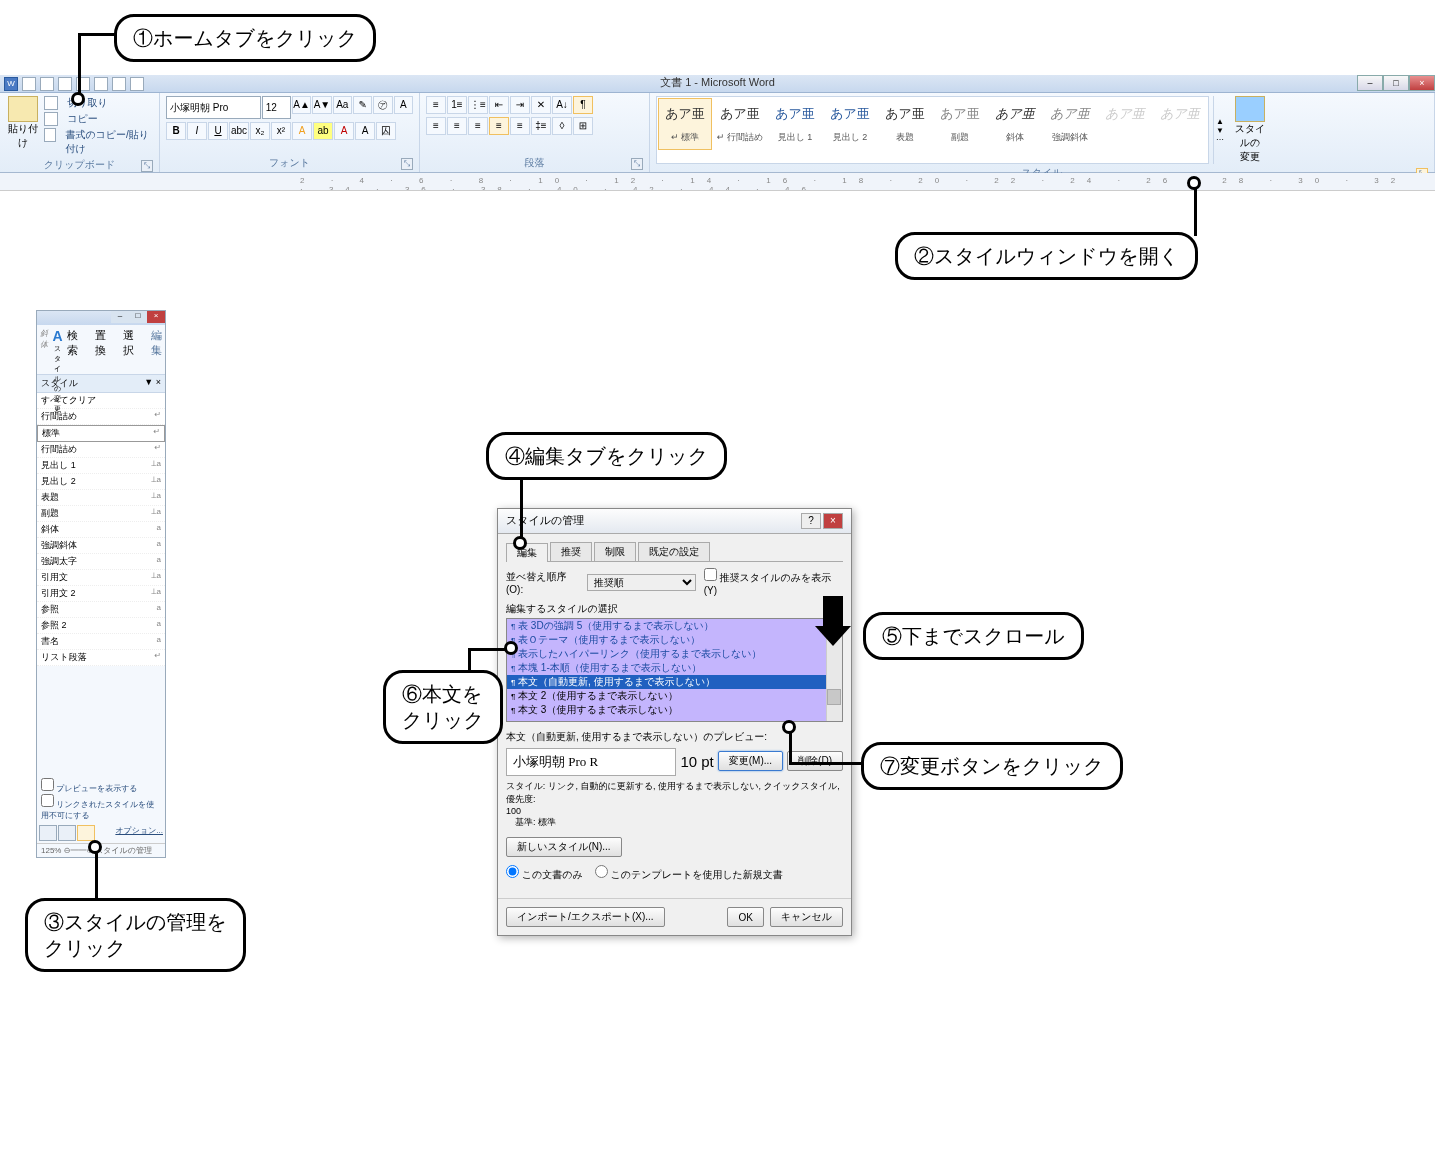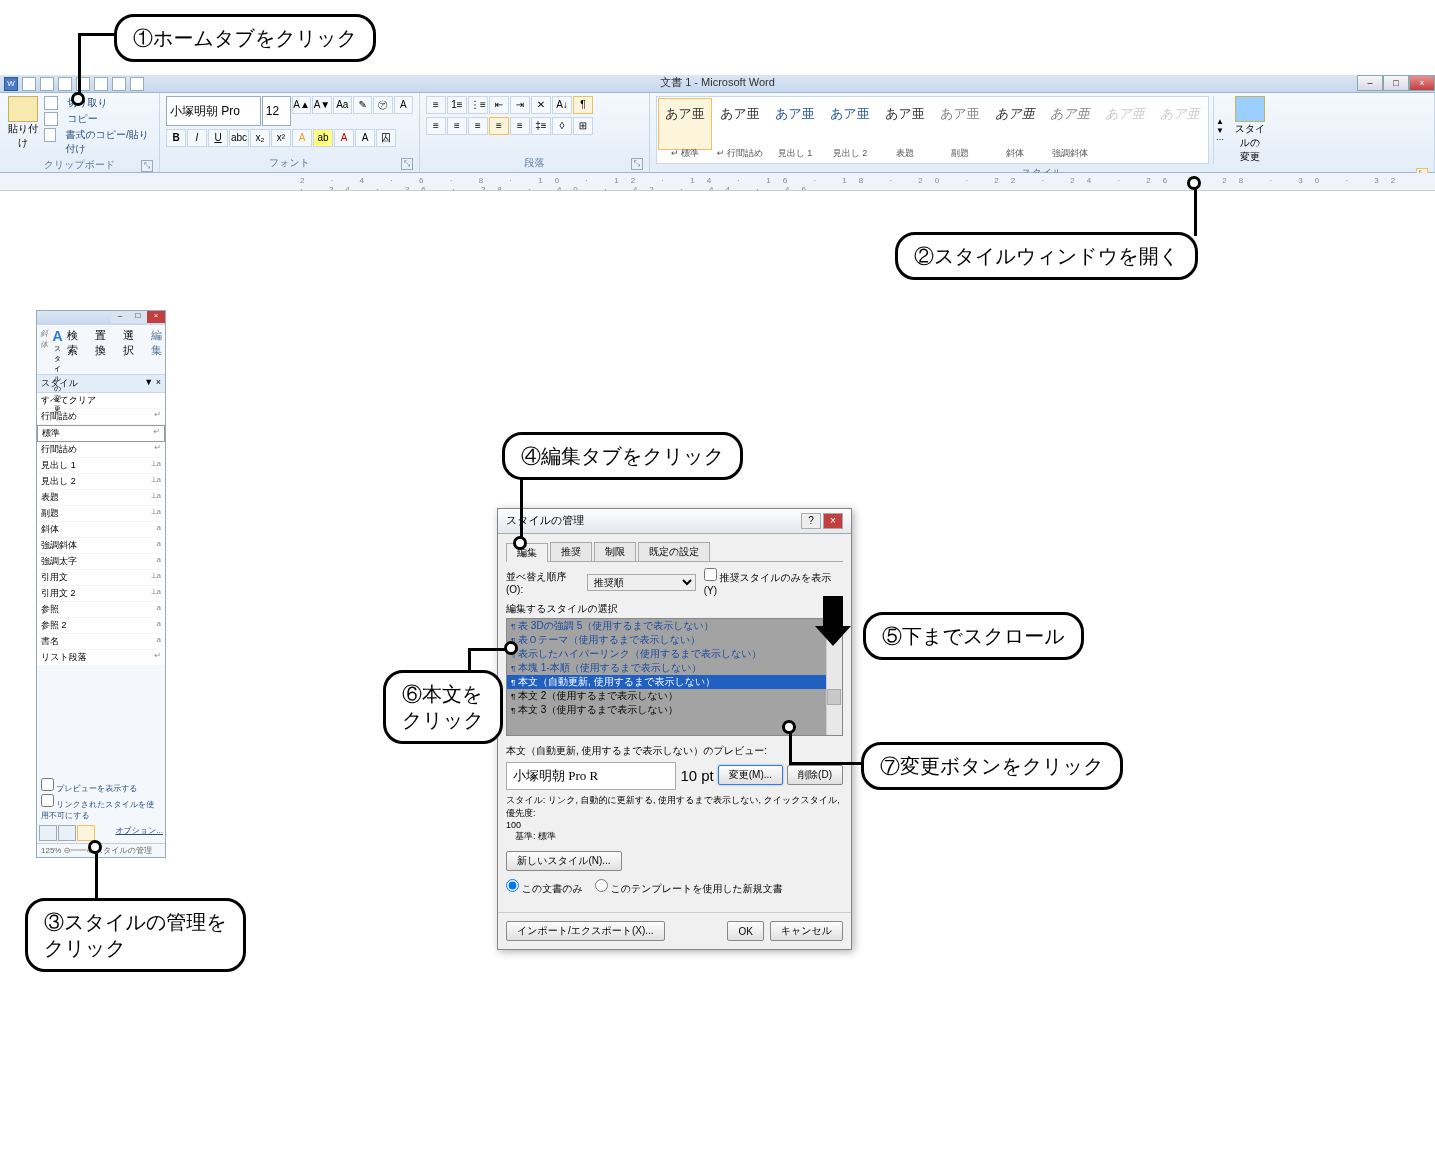--- a/index.html
+++ b/index.html
@@ -31,29 +31,29 @@
 .rgroup-body { display: flex; gap: 4px; flex: 1; }
 .rgroup-label { font-size: 10px; color: #5a7aa0; text-align: center; padding-top: 2px; position: relative; }
 .rgroup-label .launcher { position: absolute; right: 0; bottom: 0; width: 12px; height: 12px; border: 1px solid #9ab; background: #eaf0f8; font-size: 8px; line-height: 10px; text-align: center; }
 
 .big-btn { display: flex; flex-direction: column; align-items: center; width: 40px; }
 .big-btn .ico { width: 30px; height: 26px; background: #f7e9b0; border: 1px solid #c8b060; }
 .big-btn .lbl { font-size: 10px; text-align: center; }
 
 .sm-row { display: flex; gap: 9px; font-size: 10px; color: #2a4e7e; }
 .sm-ico { width: 14px; height: 14px; border: 1px solid #9ab; background: #fff; display: inline-block; }
-.combo { border: 1px solid #9ab; background: #fff; padding: 0 3px; font-size: 12px; height: 30px; display: inline-flex; align-items: center; }
+.combo { border: 1px solid #9ab; background: #fff; padding: 0 3px; font-size: 10px; height: 23px; display: inline-flex; align-items: center; }
 .btn-row { display: flex; gap: 1px; }
 .tbtn { width: 20px; height: 18px; border: 1px solid #c8d6e8; background: #f5f9fe; font-size: 10px; text-align: center; line-height: 16px; }
 
 .style-gallery { display: flex; gap: 1px; border: 1px solid #c8d6e8; background: #fff; padding: 1px; }
 .style-item { width: 54px; height: 52px; border: 1px solid transparent; text-align: center; padding-top: 6px; }
 .style-item.sel { border: 1px solid #f0c060; background: #fdf4dc; }
 .style-item .prev { font-size: 13px; color: #333; }
-.style-item .name { font-size: 9px; color: #555; margin-top: 24px; }
+.style-item .name { font-size: 9px; color: #555; margin-top: 8px; }
 
 .ruler { height: 18px; background: #f0f4fa; border-bottom: 1px solid #ccc; position: relative; font-size: 8px; color: #888; overflow: hidden; }
 .ruler-marks { position: absolute; left: 300px; top: 3px; letter-spacing: 12px; }
 
 
 .pane-window { position: absolute; left: 36px; top: 310px; width: 130px; border: 1px solid #9ab; background: #f4f8fd; }
 .pane-window .mini-titlebar { height: 14px; background: linear-gradient(#dbe6f4,#c7d8ee); position: relative; }
 .pane-window .mini-titlebar .wb { position: absolute; right: 0; top: 0; display: flex; }
 .pane-window .mini-titlebar .wb .x { width: 18px; height: 12px; background: #c04040; color: #fff; font-size: 8px; text-align: center; }
 .pane-window .mini-titlebar .wb .m { width: 18px; height: 12px; background: #d8e4f0; font-size: 8px; text-align: center; }
@@ -74,21 +74,21 @@
 .dlg-title { background: linear-gradient(#fdfdfd,#e4e9f0); padding: 4px 8px; display: flex; justify-content: space-between; border-bottom: 1px solid #aaa; }
 .dlg-title .r { display: flex; gap: 2px; }
 .dlg-title .r .b { width: 20px; height: 16px; border: 1px solid #aaa; background: #eee; text-align: center; font-size: 10px; line-height: 14px; }
 .dlg-title .r .b.x { background: #c04040; color: #fff; }
 .dlg-body { padding: 8px; }
 .dlg-tabs { display: flex; border-bottom: 1px solid #aaa; }
 .dlg-tab { padding: 2px 10px; border: 1px solid #aaa; border-bottom: none; background: #e8e8e8; margin-right: 2px; font-size: 10px; }
 .dlg-tab.active { background: #f0f0f0; position: relative; top: 1px; }
 .dlg-row { margin-top: 6px; display: flex; align-items: center; gap: 4px; font-size: 10px; }
 .dlg-row select, .dlg-row input[type=text] { border: 1px solid #aaa; font-size: 10px; padding: 1px 2px; }
-.style-select-list { border: 1px solid #888; background: #a3a3a3; height: 118px; overflow: hidden; margin-top: 2px; position: relative; font-size: 10px; }
+.style-select-list { border: 1px solid #888; background: #c4b5fd; height: 104px; overflow: hidden; margin-top: 2px; position: relative; font-size: 10px; }
 .style-select-list .it { padding: 0 4px; color: #1a4aa0; white-space: nowrap; }
 .style-select-list .it.sel { background: #2060c0; color: #fff; }
 .style-select-list .it.black { color: #000; }
 .scrollbar { position: absolute; right: 0; top: 0; width: 16px; height: 100%; background: #e8e8e8; border-left: 1px solid #ccc; }
 .scroll-thumb { position: absolute; right: 1px; width: 14px; height: 16px; background: #c8c8c8; border: 1px solid #aaa; }
 .preview-box { border: 1px solid #aaa; background: #fff; padding: 4px 6px; margin-top: 2px; font-size: 13px; font-family: serif; }
 .dlg-btn { border: 1px solid #888; background: linear-gradient(#fdfdfd,#e0e0e0); padding: 2px 10px; font-size: 10px; border-radius: 2px; }
 .dlg-btn.hi { border: 1px solid #3a7ad0; box-shadow: 0 0 2px #5a9ae0; }
 .dlg-footer { display: flex; justify-content: flex-end; gap: 6px; padding: 8px; border-top: 1px solid #ccc; }
 .radio-row { display: flex; gap: 12px; margin: 8px 0; font-size: 10px; }
@@ -108,21 +108,21 @@
 
 <div class="callout" style="left:895px; top:232px;"><span>②スタイルウィンドウを開く</span></div>
 <div class="callout-tail" style="left:1194px; top:188px; height:48px;"></div>
 <div class="tail-end" style="left:1187px; top:176px;"></div>
 
 <div class="callout" style="left:25px; top:898px;"><span>③スタイルの管理を
 クリック</span></div>
 <div class="callout-tail" style="left:95px; top:852px; height:48px;"></div>
 <div class="tail-end" style="left:88px; top:840px;"></div>
 
-<div class="callout" style="left:502px; top:432px;"><span>④編集タブをクリック</span></div>
+<div class="callout" style="left:486px; top:432px;"><span>④編集タブをクリック</span></div>
 <div class="callout-tail" style="left:520px; top:474px; height:64px;"></div>
 <div class="tail-end" style="left:513px; top:536px;"></div>
 
 <div class="callout" style="left:863px; top:612px;"><span>⑤下までスクロール</span></div>
 <div class="big-arrow" style="left:823px; top:596px;">
     <div class="shaft"></div>
     <div class="head"></div>
   </div>
 
 <div class="callout" style="left:383px; top:670px;"><span>⑥本文を

